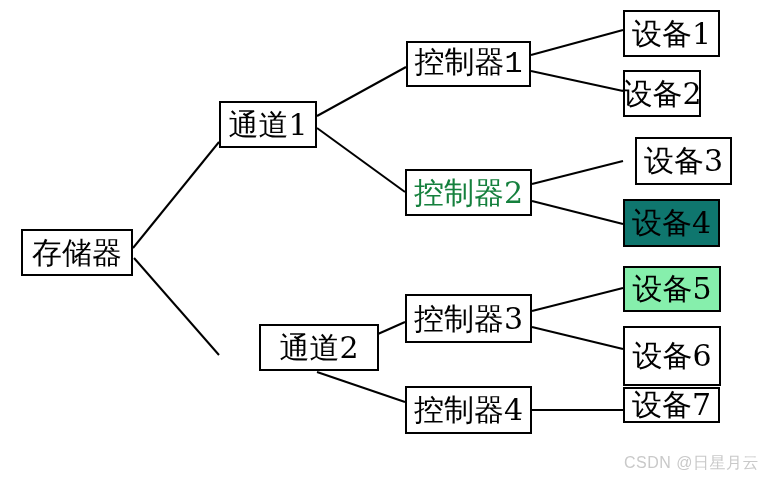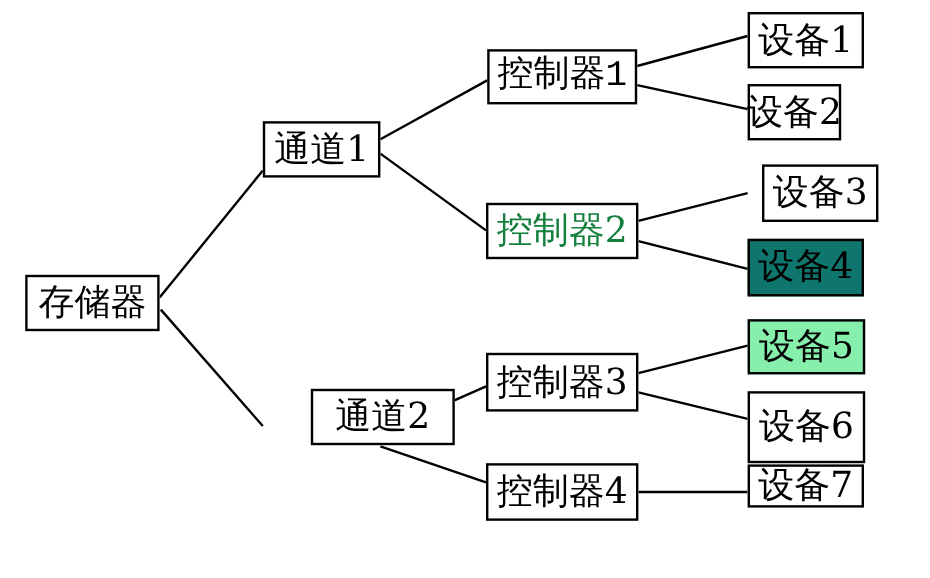--- a/index.html
+++ b/index.html
@@ -76,13 +76,14 @@
       <div class="node" style="left: 405px; top: 294px; width: 127px; height: 49px; border-color: rgb(0, 0, 0); background: rgb(255, 255, 255); color: rgb(0, 0, 0);">控制器3</div>
       <div class="node" style="left: 405px; top: 386px; width: 127px; height: 48px; border-color: rgb(0, 0, 0); background: rgb(255, 255, 255); color: rgb(0, 0, 0);">控制器4</div>
       <div class="node" style="left: 623px; top: 10px; width: 97px; height: 47px; border-color: rgb(0, 0, 0); background: rgb(255, 255, 255); color: rgb(0, 0, 0);">设备1</div>
       <div class="node" style="left: 623px; top: 70px; width: 78px; height: 47px; border-color: rgb(0, 0, 0); background: rgb(255, 255, 255); color: rgb(0, 0, 0);">设备2</div>
       <div class="node" style="left: 623px; top: 137px; width: 97px; height: 48px; border-color: rgb(0, 0, 0); background: rgb(255, 255, 255); color: rgb(0, 0, 0); margin-left: 12px;">设备3</div>
       <div class="node" style="left: 623px; top: 199px; width: 97px; height: 48px; border-color: rgb(0, 0, 0); background: #0f766e; color: rgb(0, 0, 0);">设备4</div>
       <div class="node" style="left: 623px; top: 266px; width: 98px; height: 46px; border-color: rgb(0, 0, 0); background: #86efac; color: rgb(0, 0, 0);">设备5</div>
       <div class="node" style="left: 623px; top: 326px; width: 98px; height: 60px; border-color: rgb(0, 0, 0); background: rgb(255, 255, 255); color: rgb(0, 0, 0);">设备6</div>
       <div class="node" style="left: 623px; top: 387px; width: 97px; height: 36px; border-color: rgb(0, 0, 0); background: rgb(255, 255, 255); color: rgb(0, 0, 0);">设备7</div>
     </div>
+  <div class="watermark" style="color: rgb(201, 201, 201);">CSDN @日星月云</div>
 </div>
 
 </body></html>

